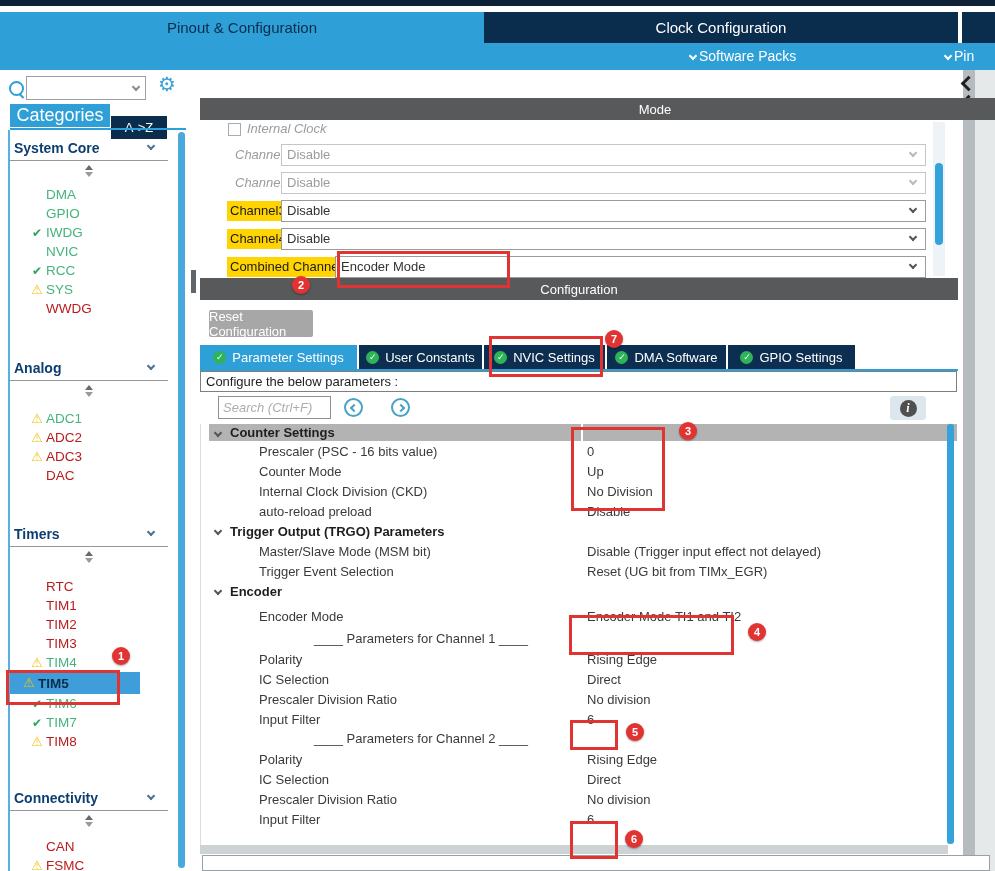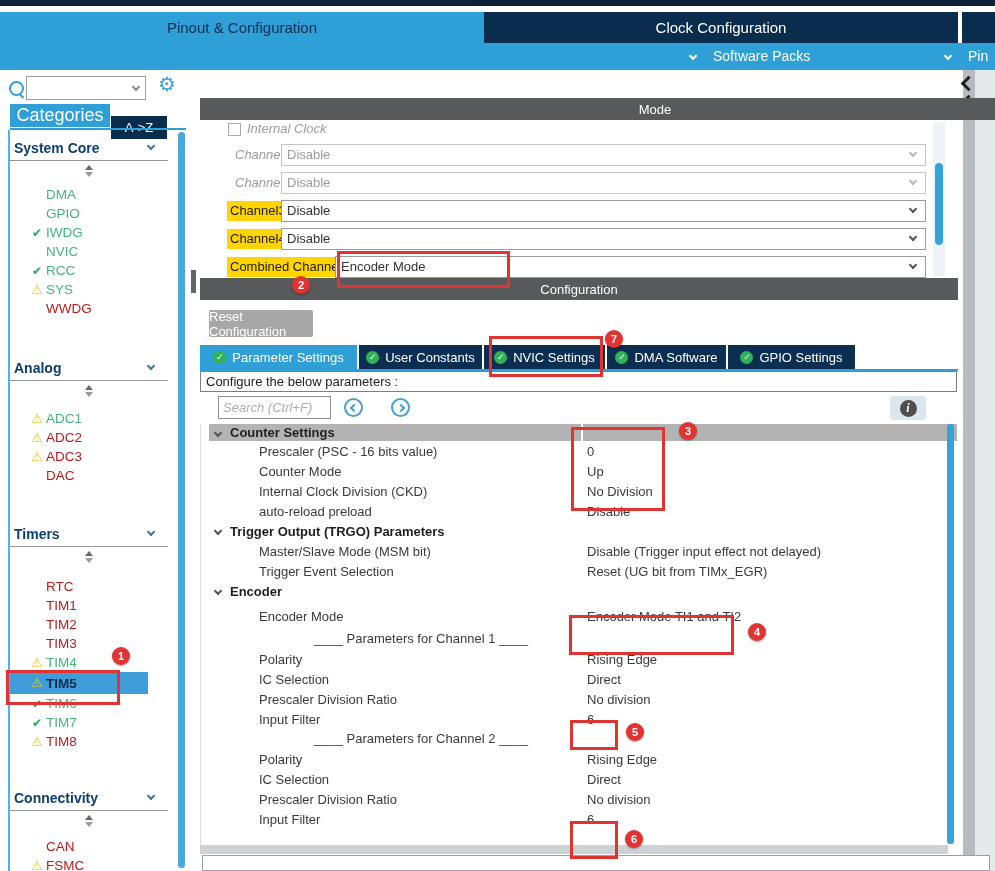--- a/index.html
+++ b/index.html
@@ -16,21 +16,21 @@
 
   
   .topbar{left:0;top:0;width:995px;height:6px;background:#0d2236;}
   .maintabs{left:0;top:12px;width:936px;height:31px;text-decoration:underline;}
   .tab-pinout{left:0;top:0;width:484px;height:31px;background:#2f9fd8;color:#0b2d4d;
       font-size:15px;display:flex;align-items:center;justify-content:center;}
   .tab-clock{left:484px;top:0;width:474px;height:31px;background:#0b2d4d;color:#fff;
       font-size:15px;display:flex;align-items:center;justify-content:center;}
   .tab-stub{left:960px;top:0;width:35px;height:31px;background:#0b2d4d;border-left:2px solid #fff;}
   .substrip{left:0;top:43px;width:995px;height:27px;background:#2f9fd8;color:#fff;font-size:14px;}
-  .sp-item{position:absolute;top:5px;display:flex;align-items:center;gap:17px;color:#fff;}
+  .sp-item{position:absolute;top:5px;display:flex;align-items:center;gap:3px;color:#fff;}
 
   
   .sb-edge{left:8px;top:130px;width:2px;height:741px;background:#57b1e0;}
   .sb-scroll{left:178px;top:132px;width:7px;height:736px;background:#49a8dc;border-radius:4px;}
   .splitter{left:191px;top:270px;width:5px;height:23px;background:#5f6568;}
   .mag{display:inline-block;position:relative;width:11px;height:11px;border:2px solid #2f9fd8;border-radius:50%;}
   .mag::after{content:"";position:absolute;left:9px;top:10px;width:6px;height:2px;background:#2f9fd8;
       transform:rotate(45deg);transform-origin:0 0;}
   .sb-search-ico{left:9px;top:81px;}
   .sb-combo{left:26px;top:76px;width:120px;height:24px;}
@@ -52,21 +52,21 @@
   .spin{height:20px;display:flex;flex-direction:column;align-items:center;justify-content:center;gap:2px;}
   .t-up{width:0;height:0;border-left:4px solid transparent;border-right:4px solid transparent;border-bottom:5px solid #6a6a6a;}
   .t-dn{width:0;height:0;border-left:4px solid transparent;border-right:4px solid transparent;border-top:5px solid #9a9a9a;}
   .sb-items{padding-top:4px;}
   .sb-item{display:flex;align-items:center;height:19px;padding-left:28px;font-size:13.5px;cursor:default;}
   .sb-ico{width:18px;text-align:center;font-size:12px;line-height:12px;}
   .sb-ico.check::before{content:"\2714";color:#2ba35a;}
   .sb-ico.warn::before{content:"\26A0";color:#f2c40f;font-size:13px;}
   .sb-txt.green{color:#44b47c;}
   .sb-txt.black{color:#b91c1c;}
-  .sb-item.sel{background:#3f9ed9;margin-left:10px;padding-left:18px;width:120px;height:22px;}
+  .sb-item.sel{background:#3f9ed9;margin-left:10px;padding-left:10px;width:120px;height:22px;}
   .sb-item.sel .sb-txt{color:#0b2d4d;font-weight:bold;}
 
   
   .title-bar{left:200px;top:70px;width:758px;height:28px;background:#fff;border-bottom:1px solid #d8d8d8;
       display:flex;align-items:center;justify-content:center;font-size:13px;color:#4a4a4a;}
   .dark-bar{background:#58595b;color:#fff;font-size:13px;display:flex;align-items:center;justify-content:center;}
   .mode-bar{left:200px;top:98px;width:910px;height:22px;}
   .conf-bar{left:200px;top:278px;width:758px;height:22px;}
 
   .ic-row{left:200px;top:121px;width:730px;height:18px;}

